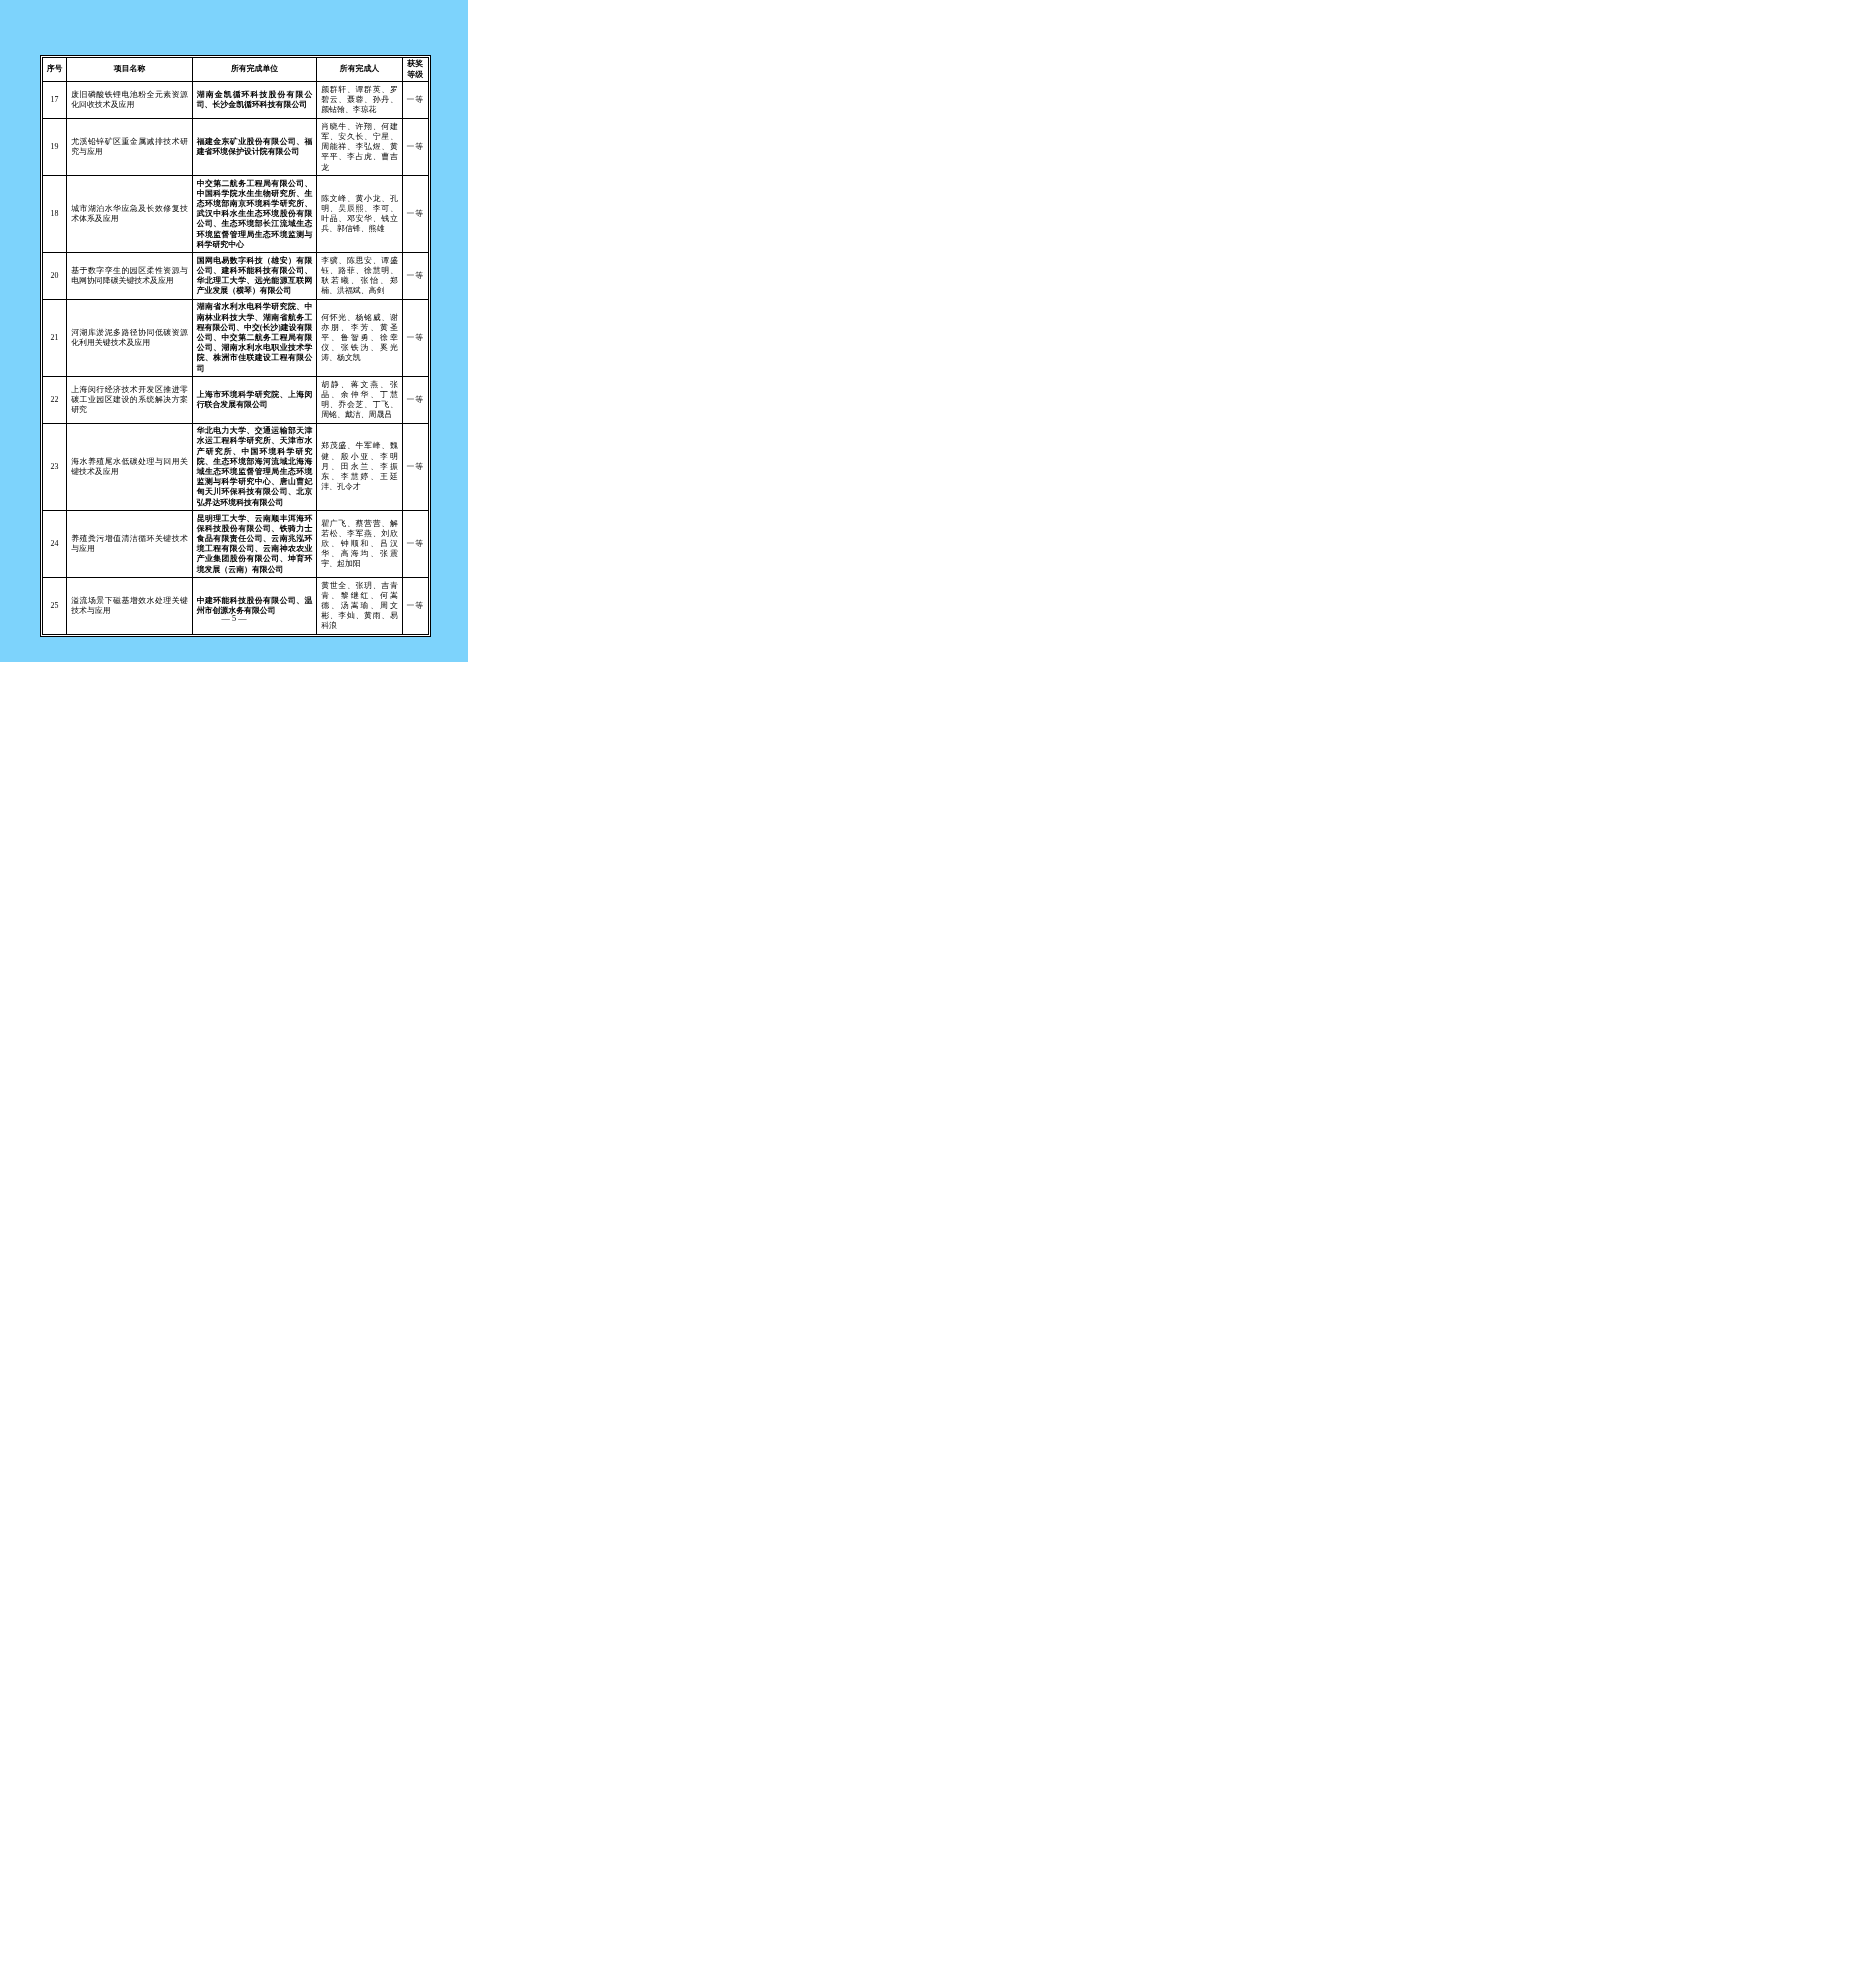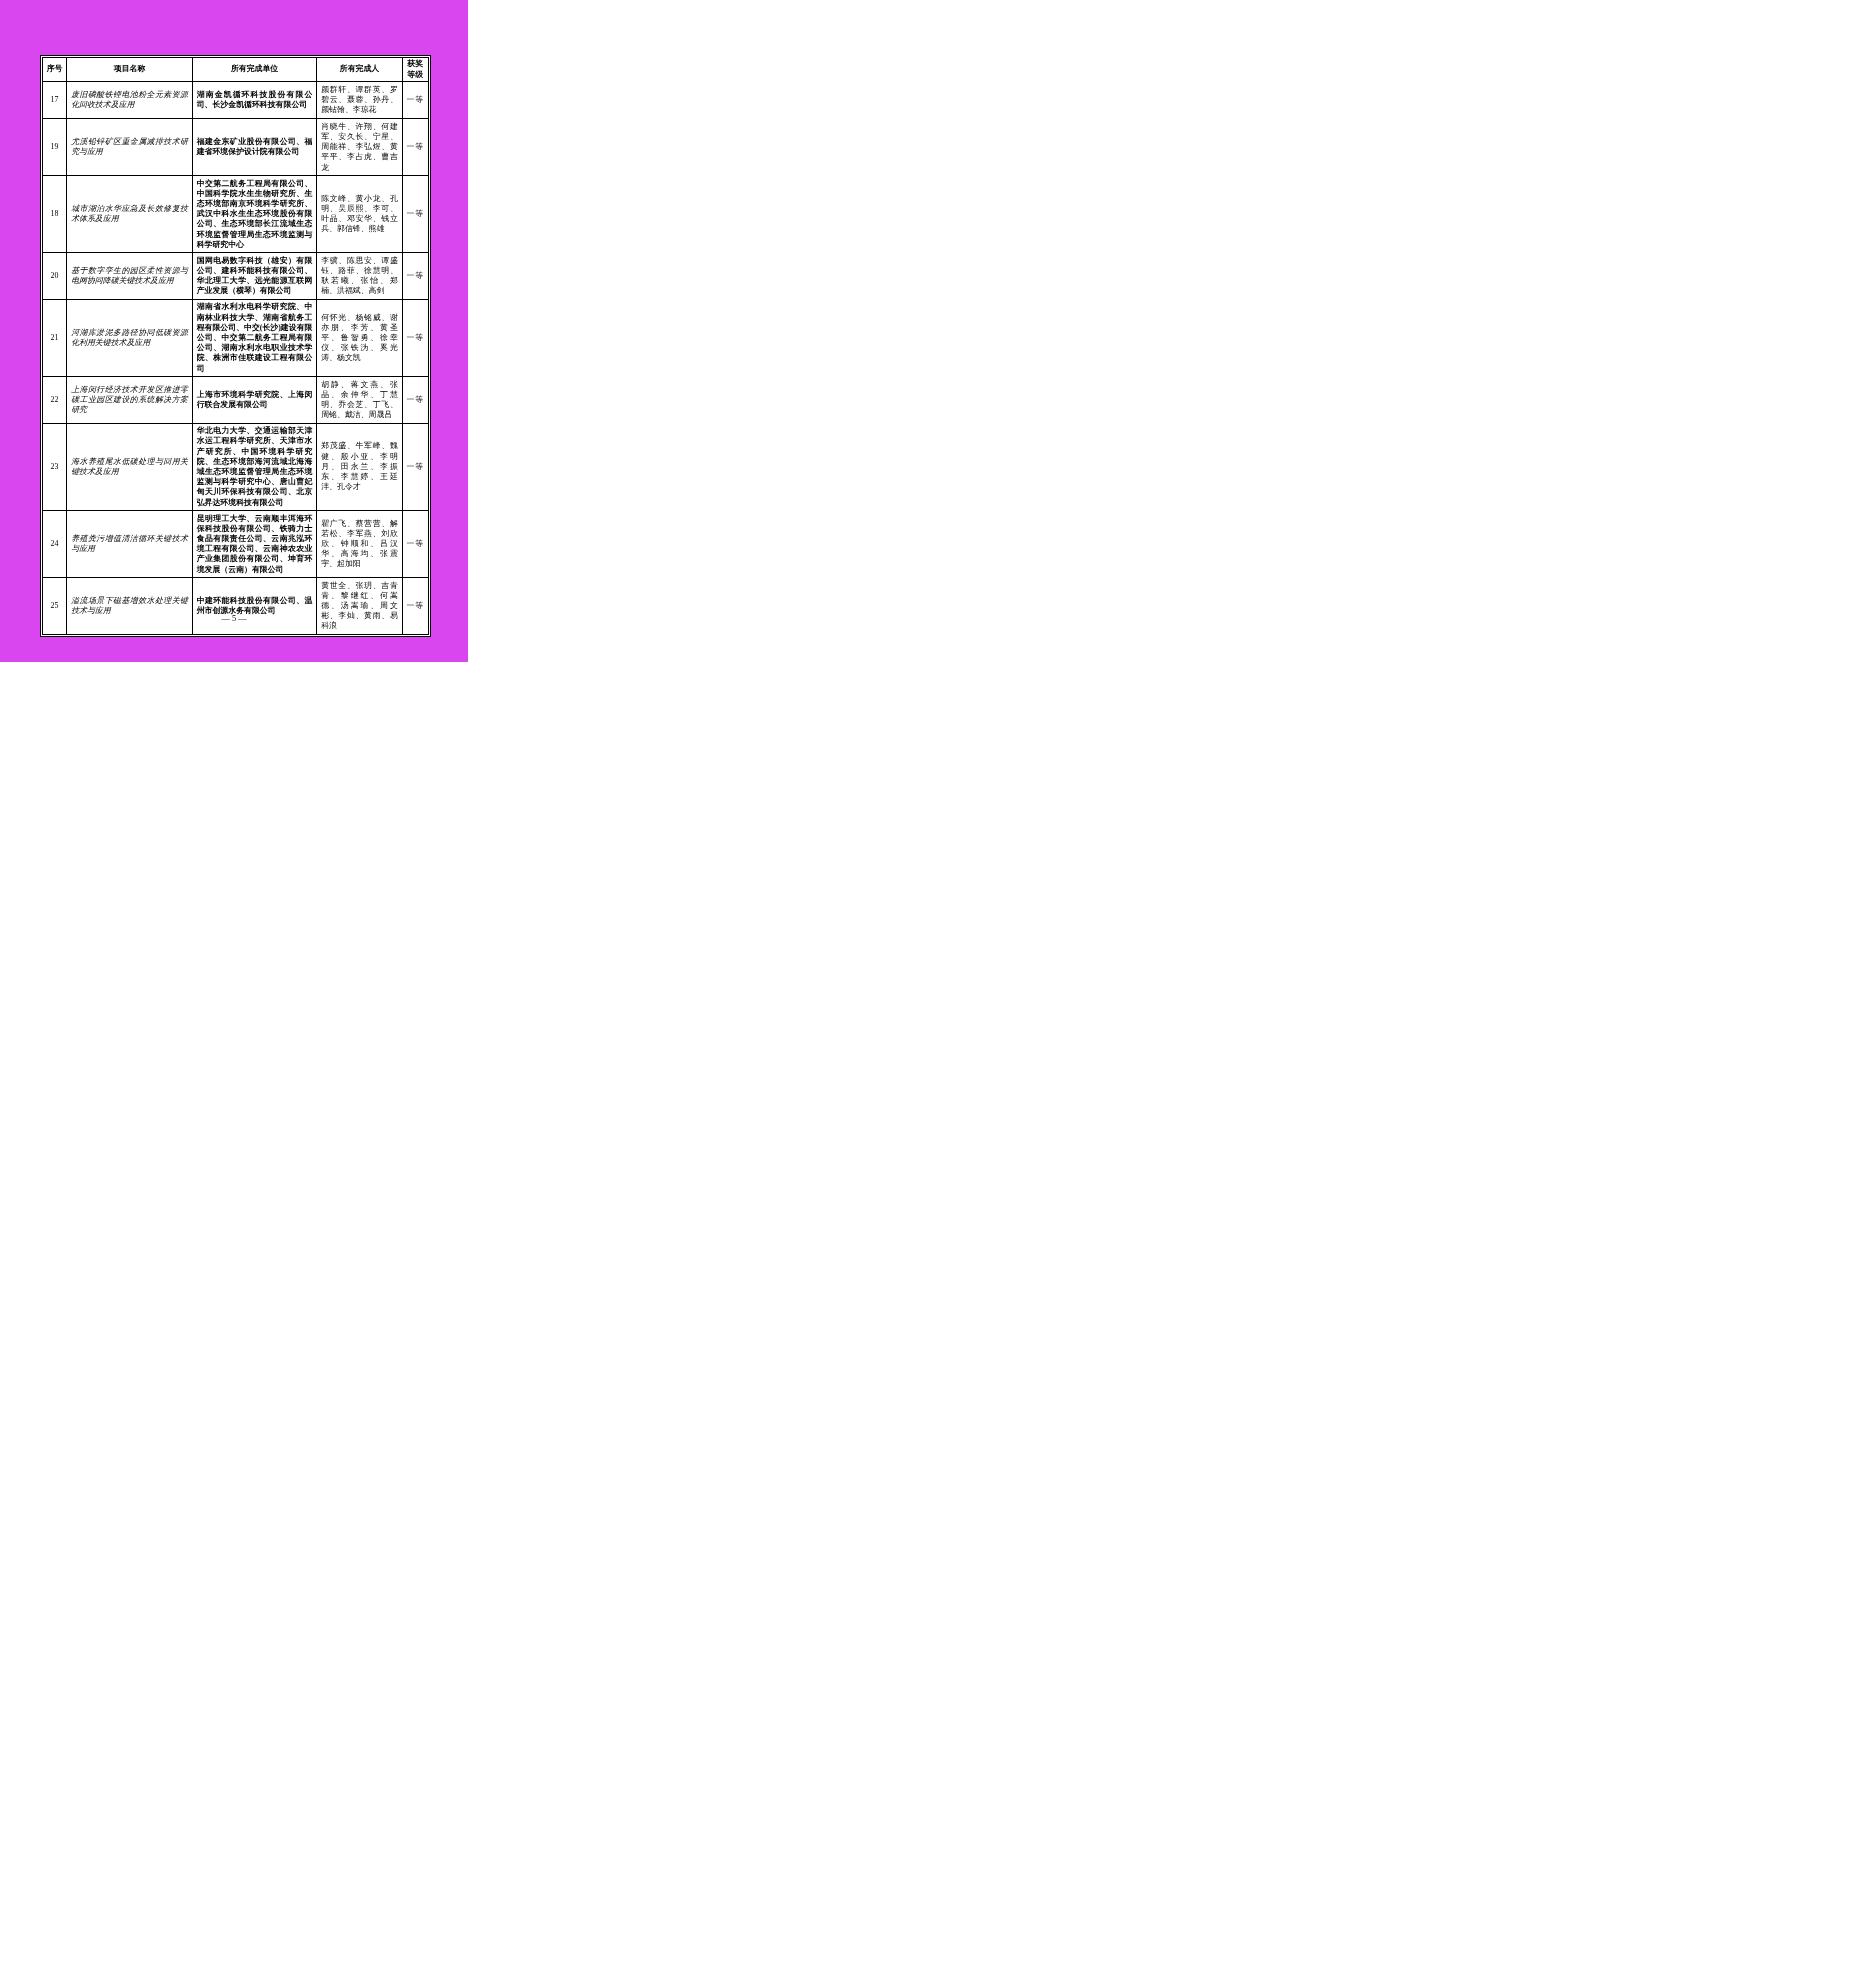--- a/index.html
+++ b/index.html
@@ -4,21 +4,21 @@
 <style>
   html, body {
     margin: 0;
     padding: 0;
     background: #ffffff;
   }
   .page {
     position: relative;
     width: 468px;
     height: 662px;
-    background: #d946ef;
+    background: #7dd3fc;
     font-family: "Liberation Serif", "DejaVu Serif", serif;
     color: #000000;
     overflow: hidden;
   }
   .table-frame {
     position: absolute;
     left: 40px;
     top: 55px;
     width: 387px;
     border: 0.4px solid #000;
@@ -55,21 +55,20 @@
     height: 23px;
     padding: 1.6px 2.4px;
   }
   td.col-no {
     text-align: center;
     padding: 1.6px 0.8px;
   }
   td.col-project {
     text-align: left;
     text-align: justify;
-    font-style: italic;
   }
   td.col-units {
     text-align: left;
     text-align: justify;
     font-weight: bold;
   }
   td.col-persons {
     text-align: justify;
     padding: 2.4px 3.9px;
     margin-left: 44px;

